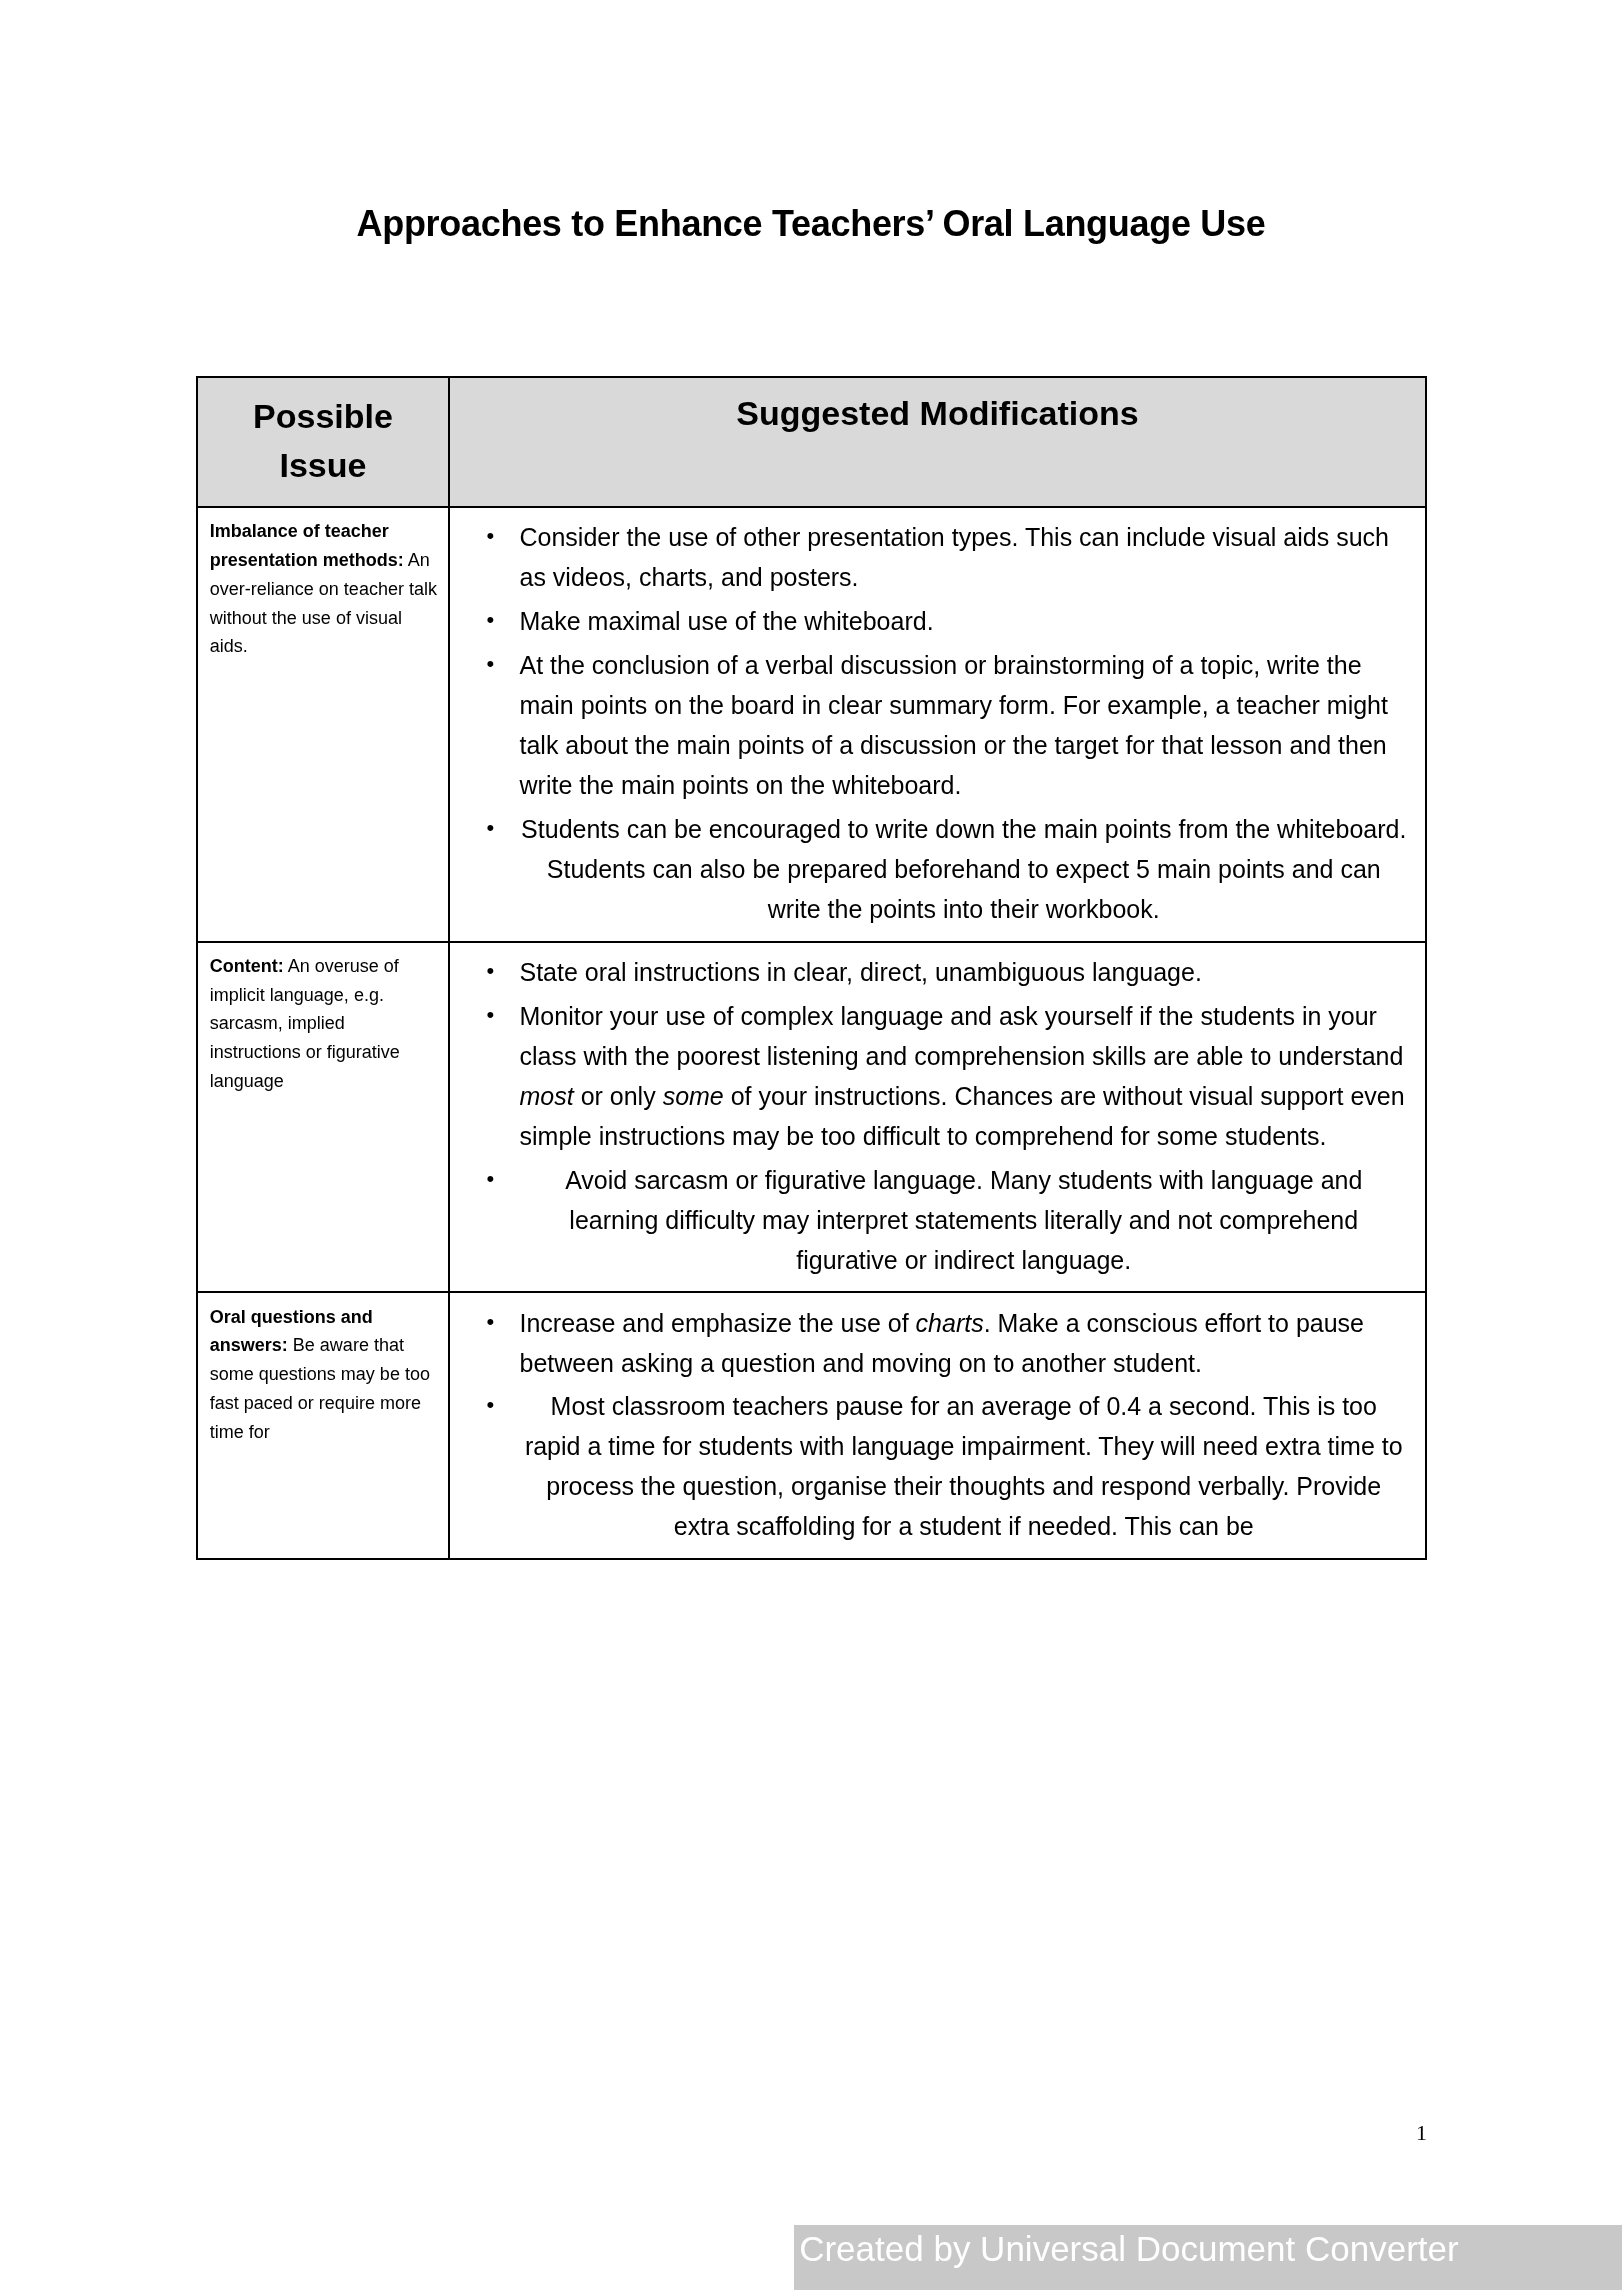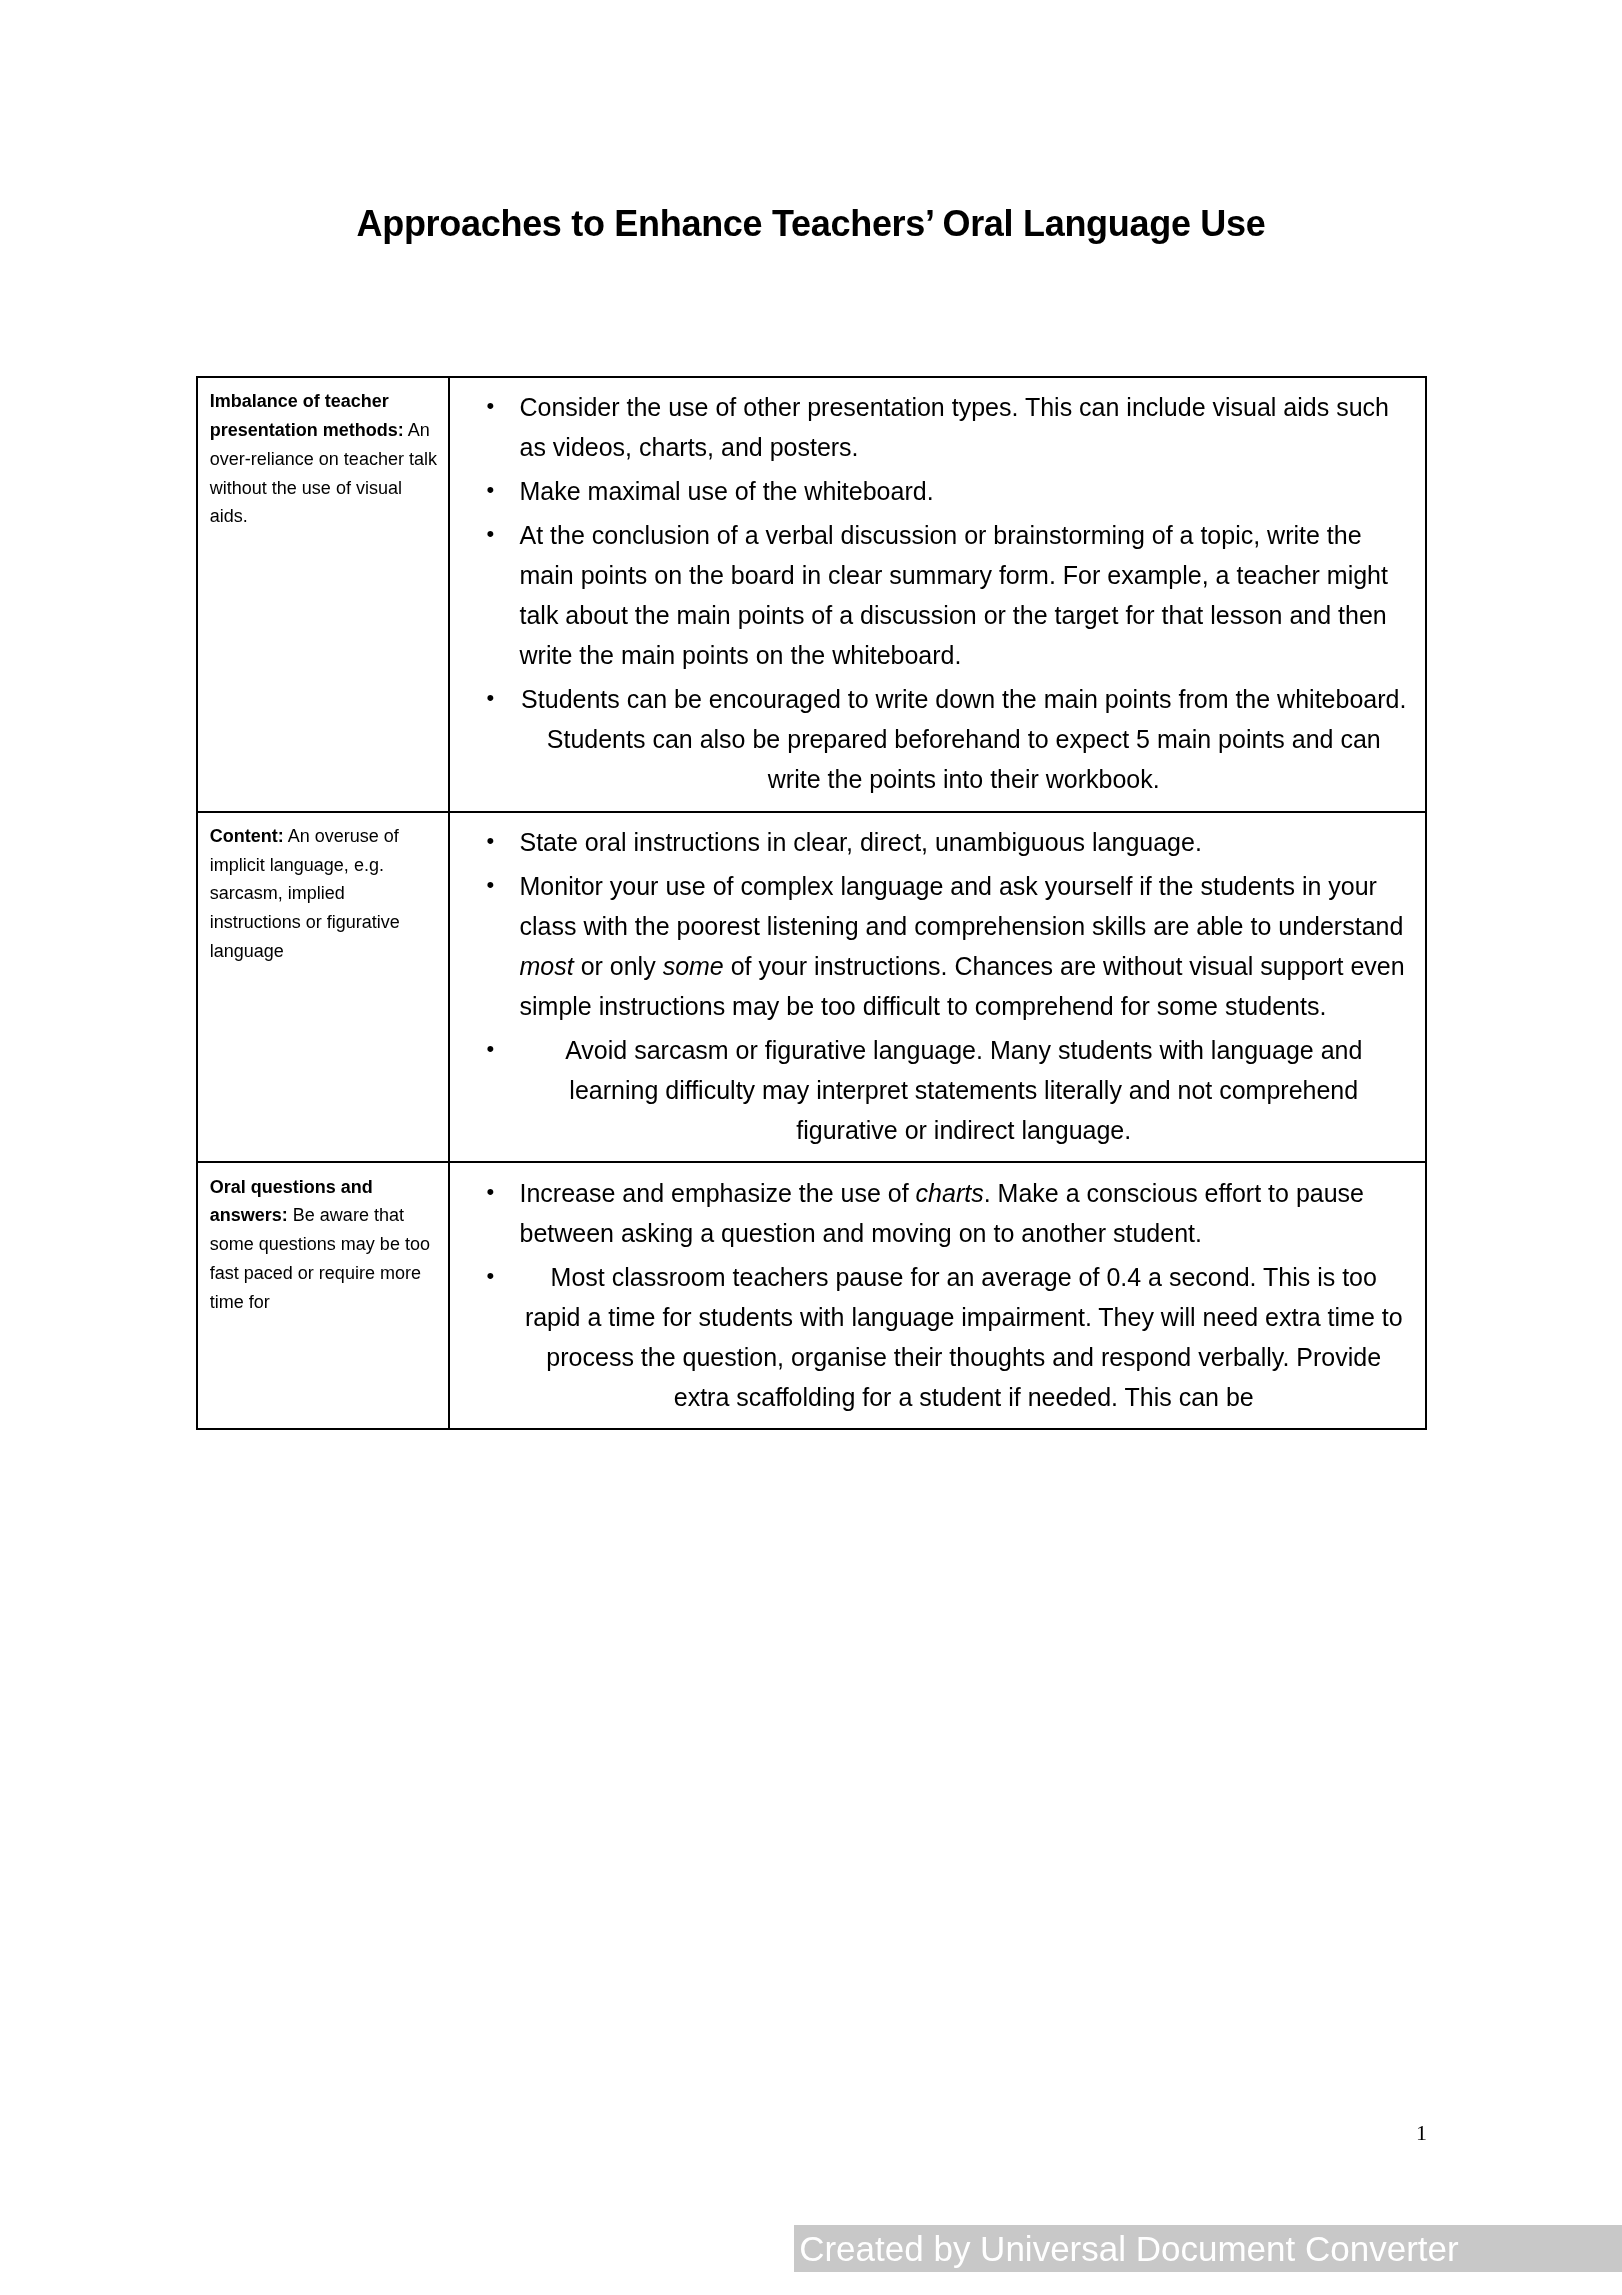--- a/index.html
+++ b/index.html
@@ -112,21 +112,21 @@
     font-family: "Liberation Serif", serif;
     text-align: right;
   }
 
   
   .watermark {
     position: absolute;
     left: 794px;
     top: 2225px;
     width: 828px;
-    height: 47px;
+    height: 65px;
     background: #c8c8c8;
     color: #ffffff;
     font-size: 35px;
     line-height: 47px;
     white-space: nowrap;
     overflow: hidden;
     padding-left: 5.2px;
     box-sizing: border-box;
   }
 </style>
@@ -136,20 +136,24 @@
 <div class="page">
 
   <h1 class="doc-title">Approaches to Enhance Teachers’ Oral Language Use</h1>
 
   <table class="tbl">
     <colgroup>
       <col class="c-issue">
       <col class="c-mods">
     </colgroup>
     <tbody>
+      <tr class="hdr">
+        <td class="hdr-issue">Possible Issue</td>
+        <td class="hdr-mods">Suggested Modifications</td>
+      </tr>
 
       <tr>
         <td class="cell-issue">
           <span class="lead">Imbalance of teacher presentation methods:</span><span> An over-reliance on teacher talk without the use of visual aids.</span>
         </td>
         <td class="cell-mods">
           <ul class="bullets">
             <li>Consider the use of other presentation types. This can include visual aids such as videos, charts, and posters.</li>
             <li>Make maximal use of the whiteboard.</li>
             <li>At the conclusion of a verbal discussion or brainstorming of a topic, write the main points on the board in clear summary form. For example, a teacher might talk about the main points of a discussion or the target for that lesson and then write the main points on the whiteboard.</li>

